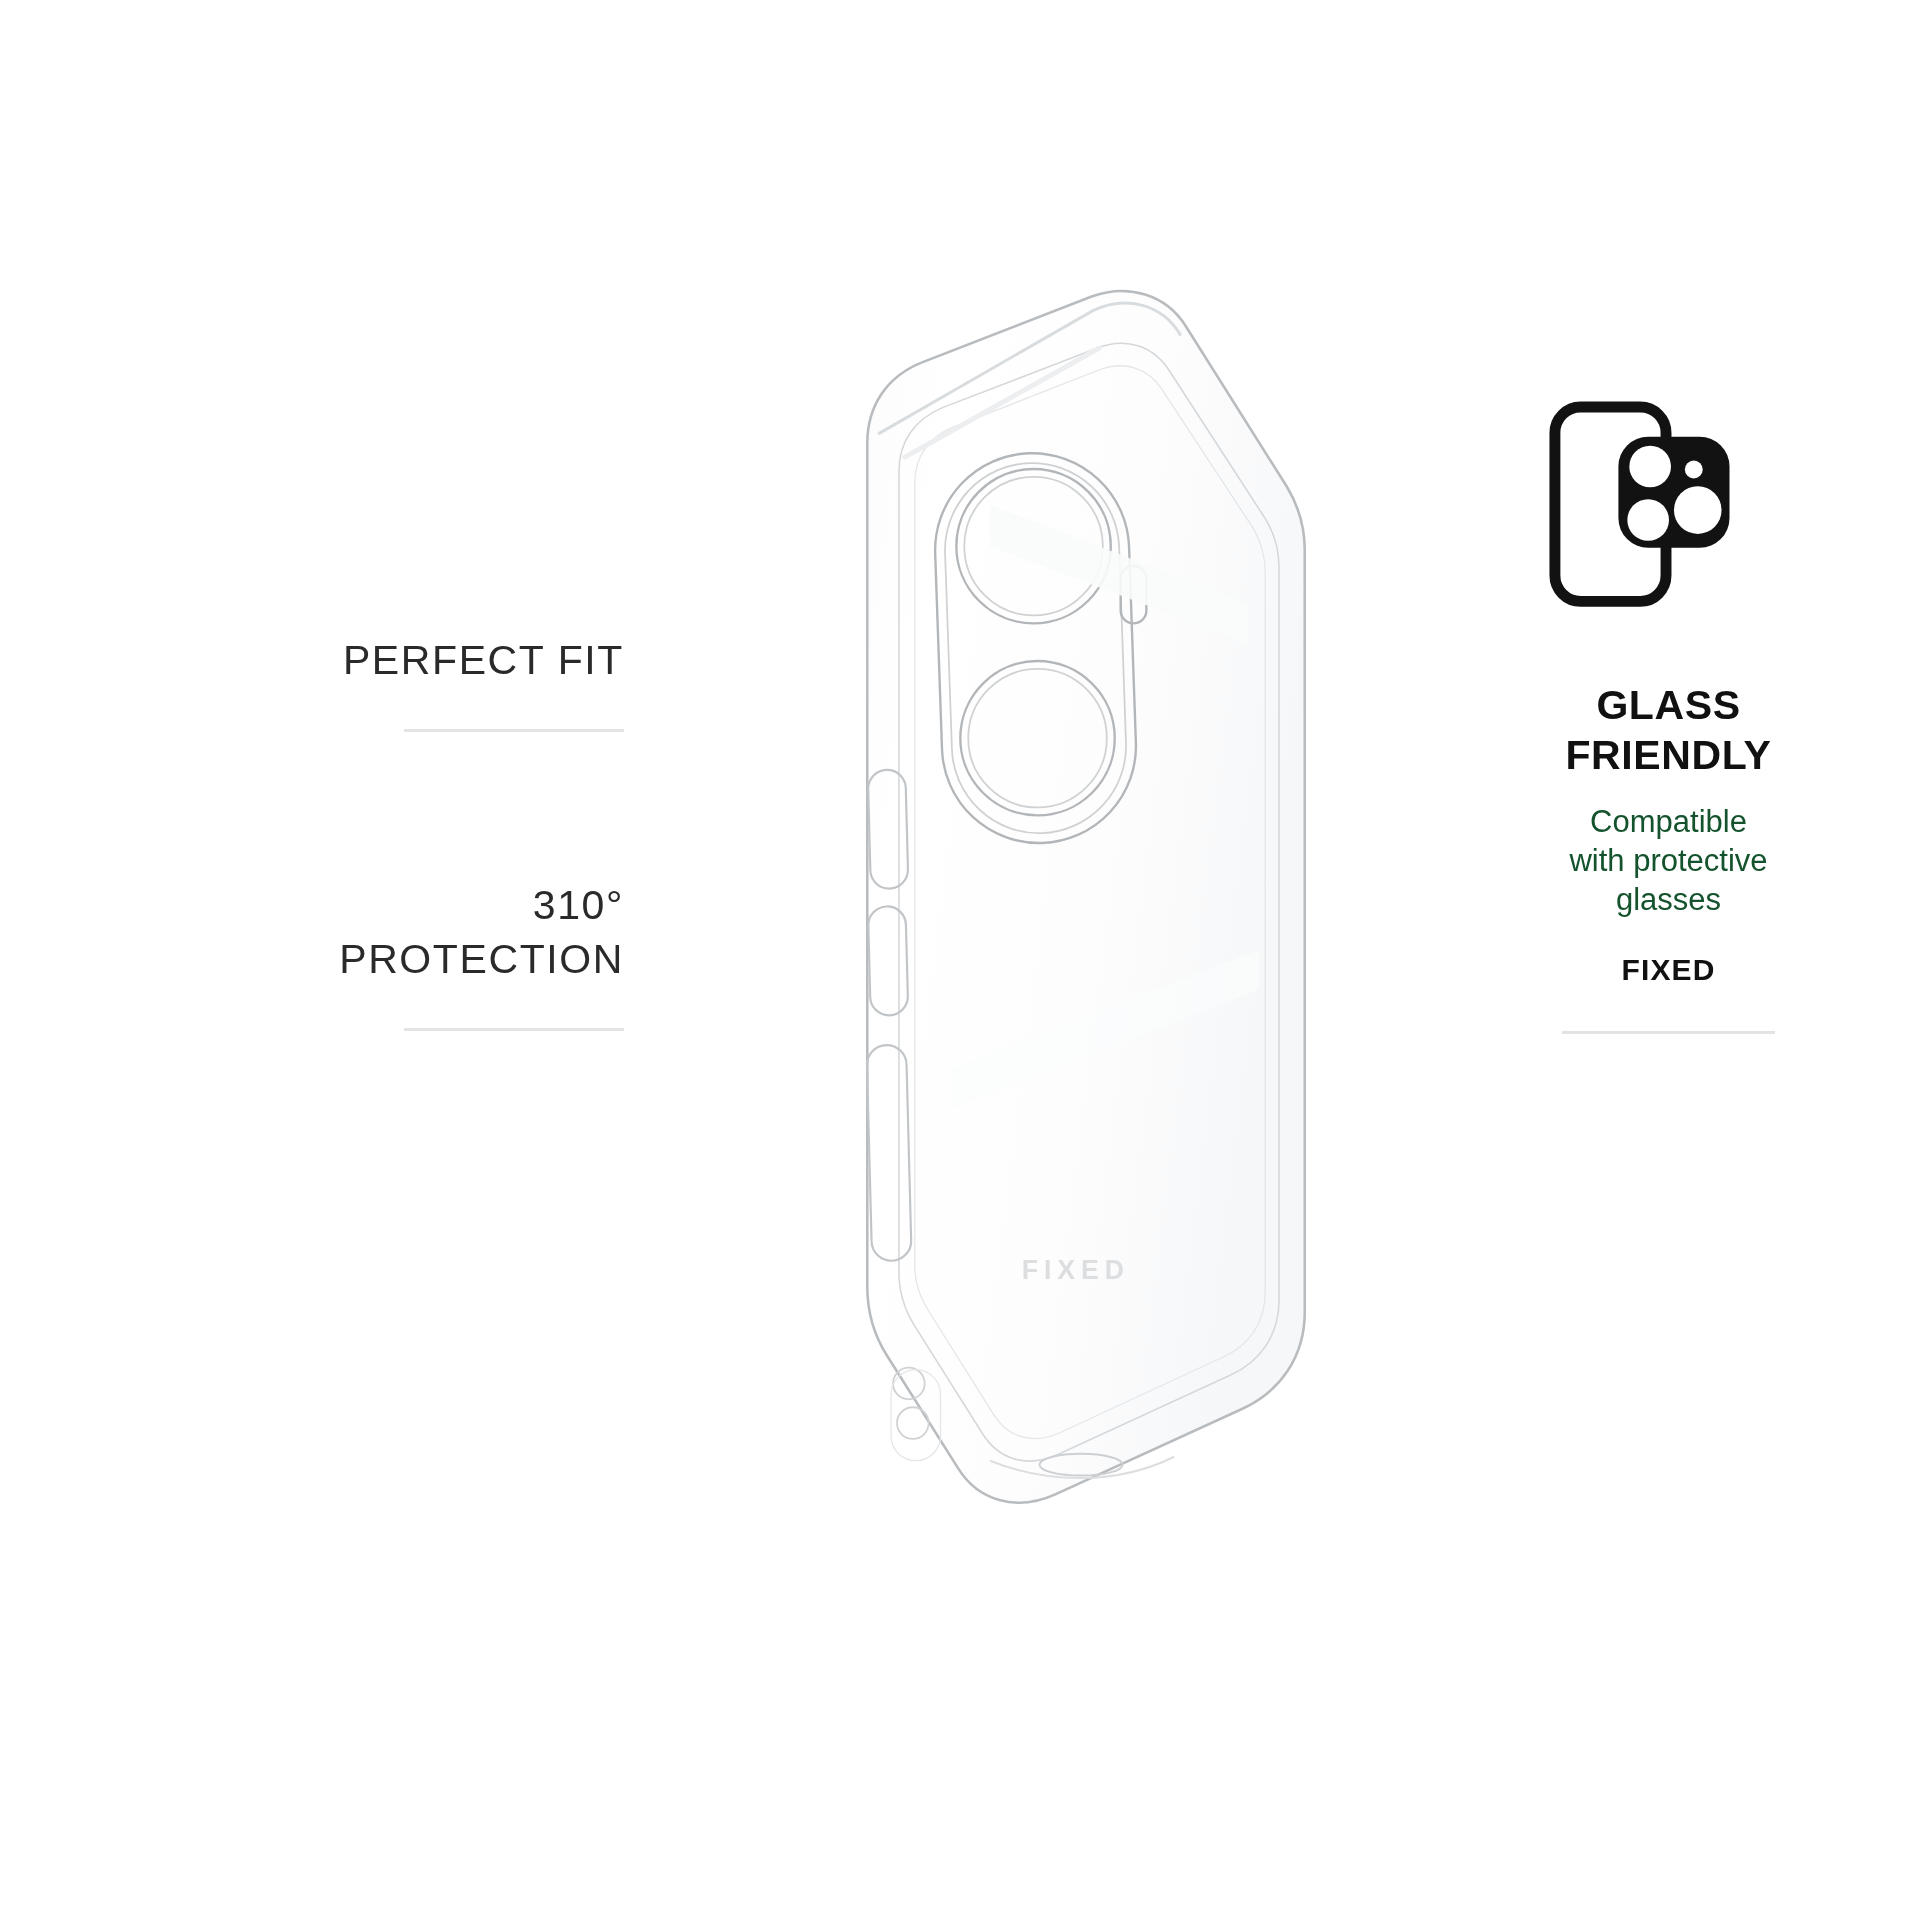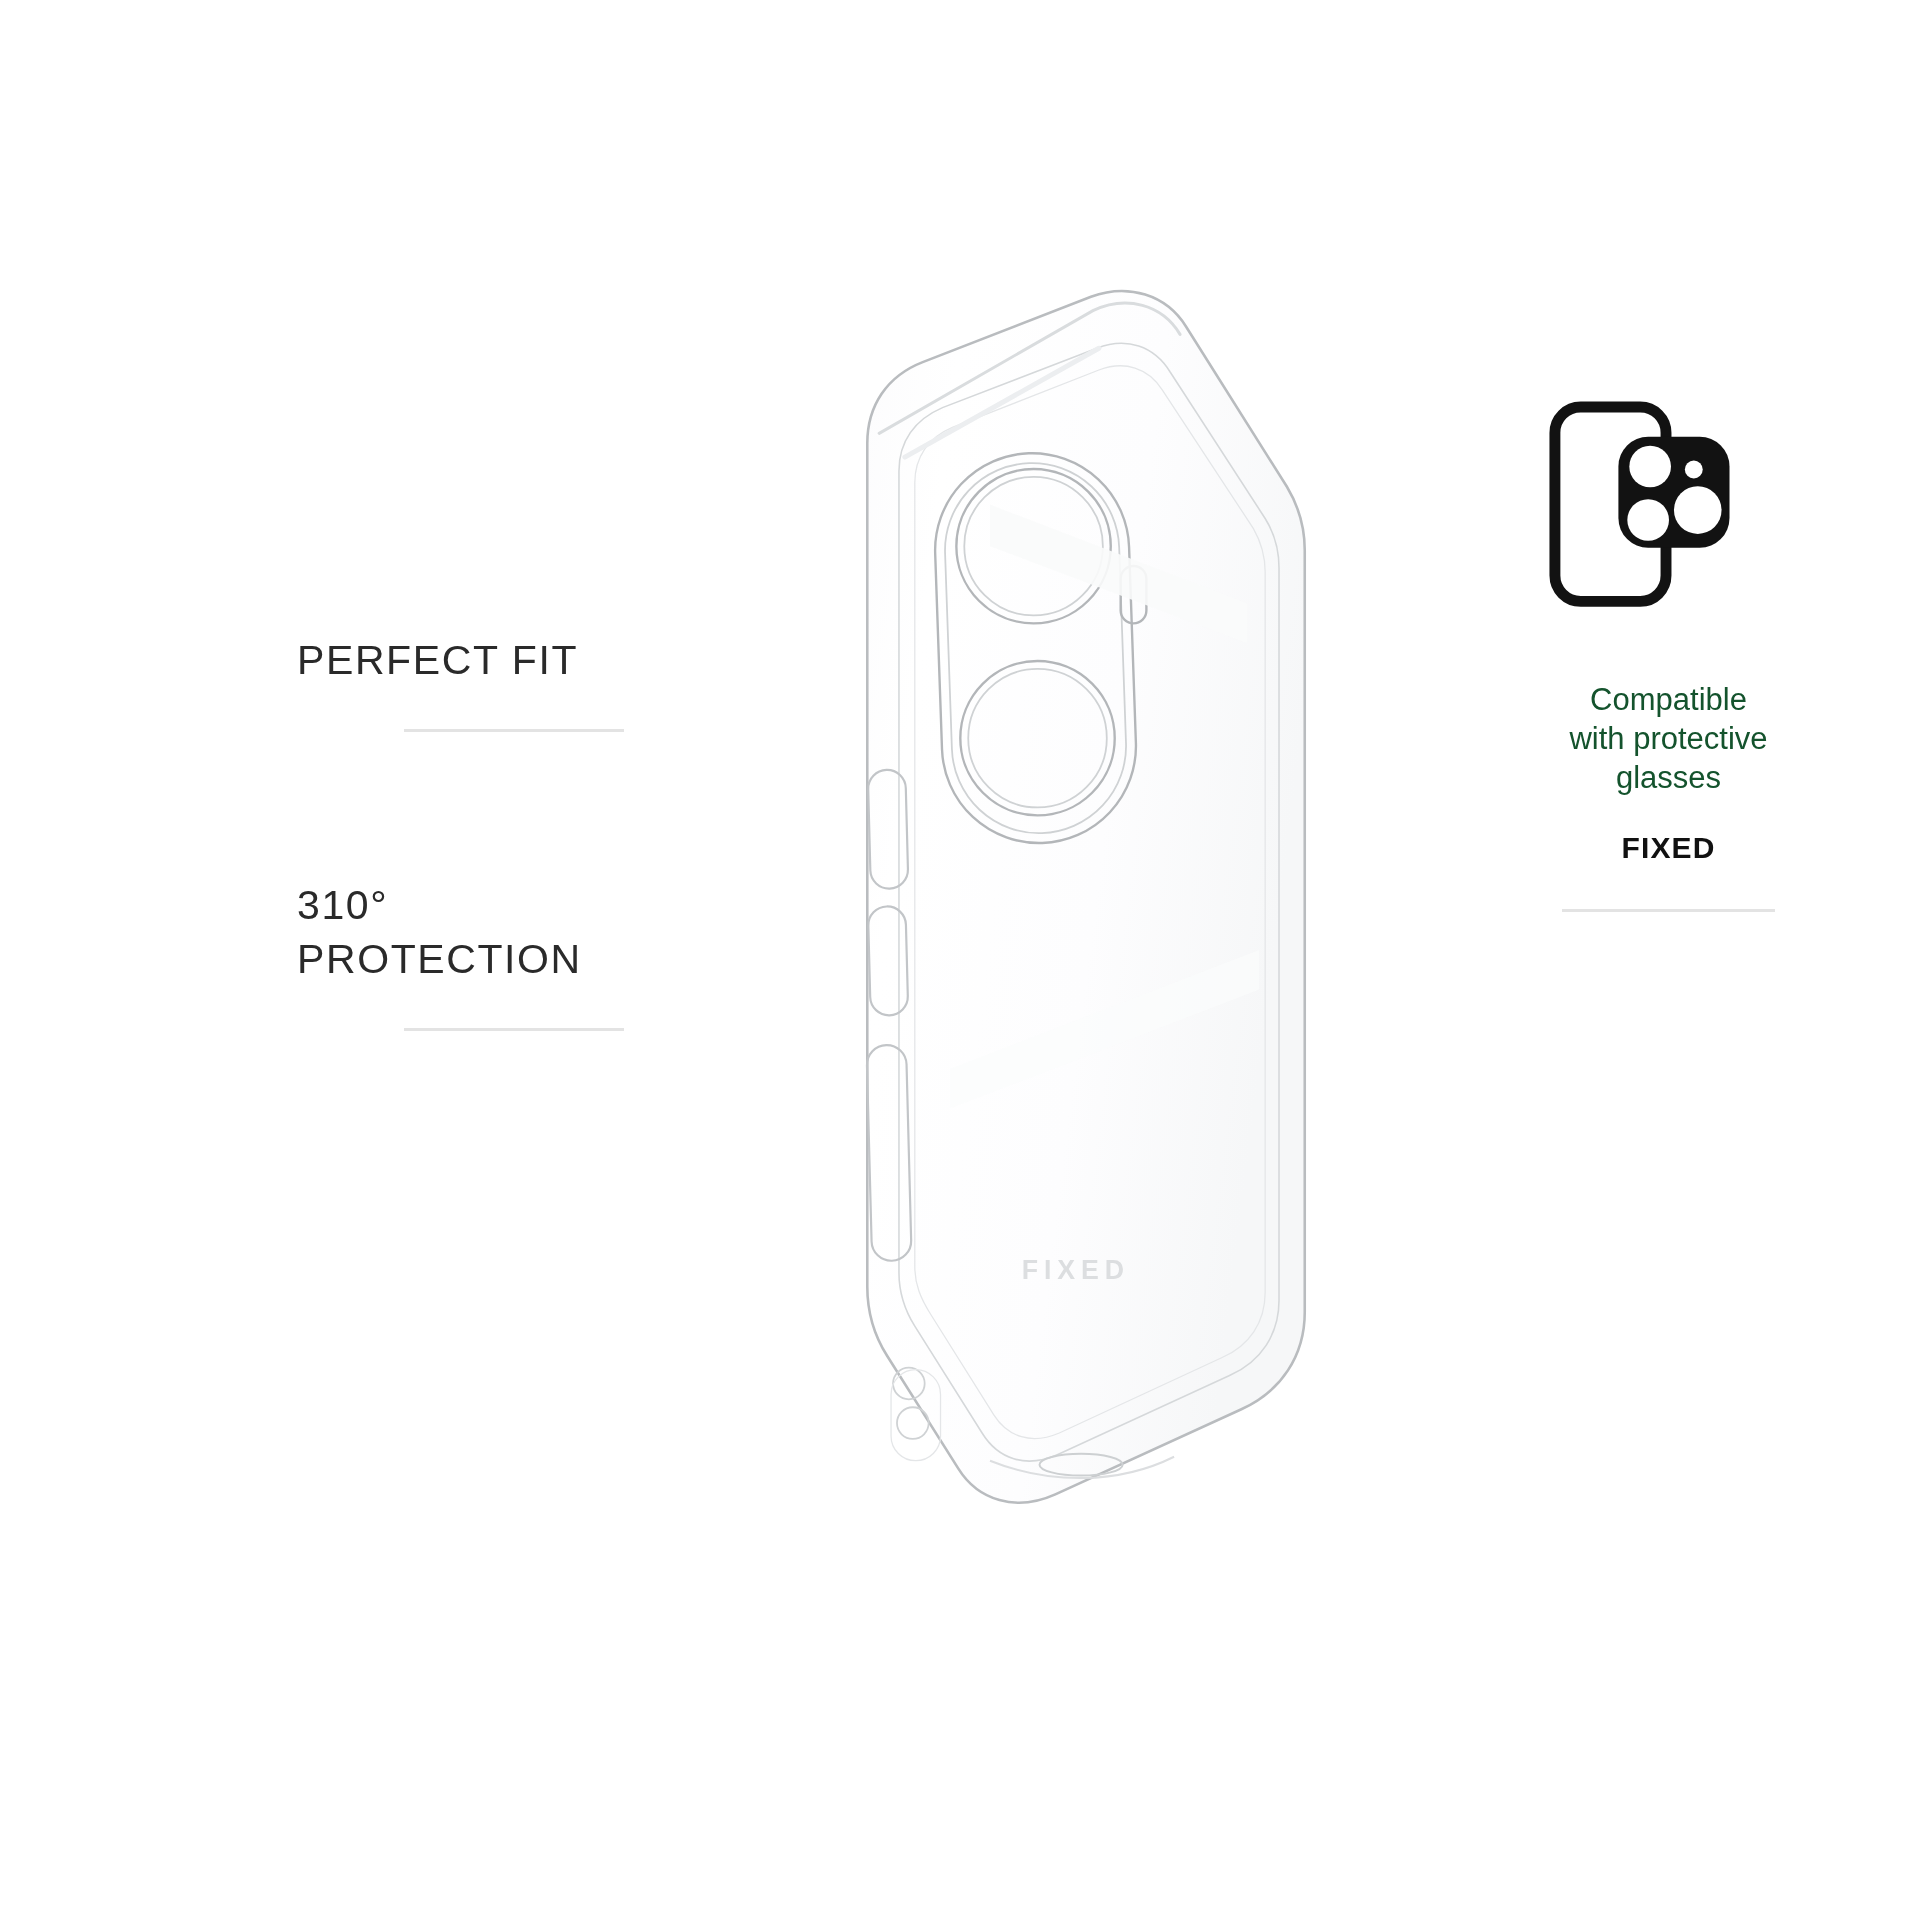--- a/index.html
+++ b/index.html
@@ -16,20 +16,21 @@
     font-family: "Liberation Sans", sans-serif;
     overflow: hidden;
   }
 
   
   .left-col {
     position: absolute;
     left: 297px;
     top: 634px;
     width: 327px;
+    text-align: right;
   }
   .feature {
     margin-bottom: 0;
   }
   .feature-label {
     font-size: 41px;
     letter-spacing: 1.6px;
     color: #2a2a2a;
     font-weight: 400;
     line-height: 1.30;
@@ -318,20 +319,22 @@
 
         <rect x="74" y="36" width="112" height="112" rx="30" ry="30" fill="#121212"></rect>
 
         <circle cx="106" cy="66" r="21" fill="#ffffff"></circle>
         <circle cx="104" cy="120" r="21" fill="#ffffff"></circle>
         <circle cx="154" cy="110" r="24" fill="#ffffff"></circle>
         <circle cx="150" cy="69" r="9" fill="#ffffff"></circle>
       </svg>
     </div>
 
+    <div class="right-title">GLASS
+FRIENDLY</div>
 
     <div class="right-desc">Compatible
 with protective
 glasses</div>
 
     <div class="right-brand">FIXED</div>
 
     <div class="right-rule"></div>
   </div>
 

